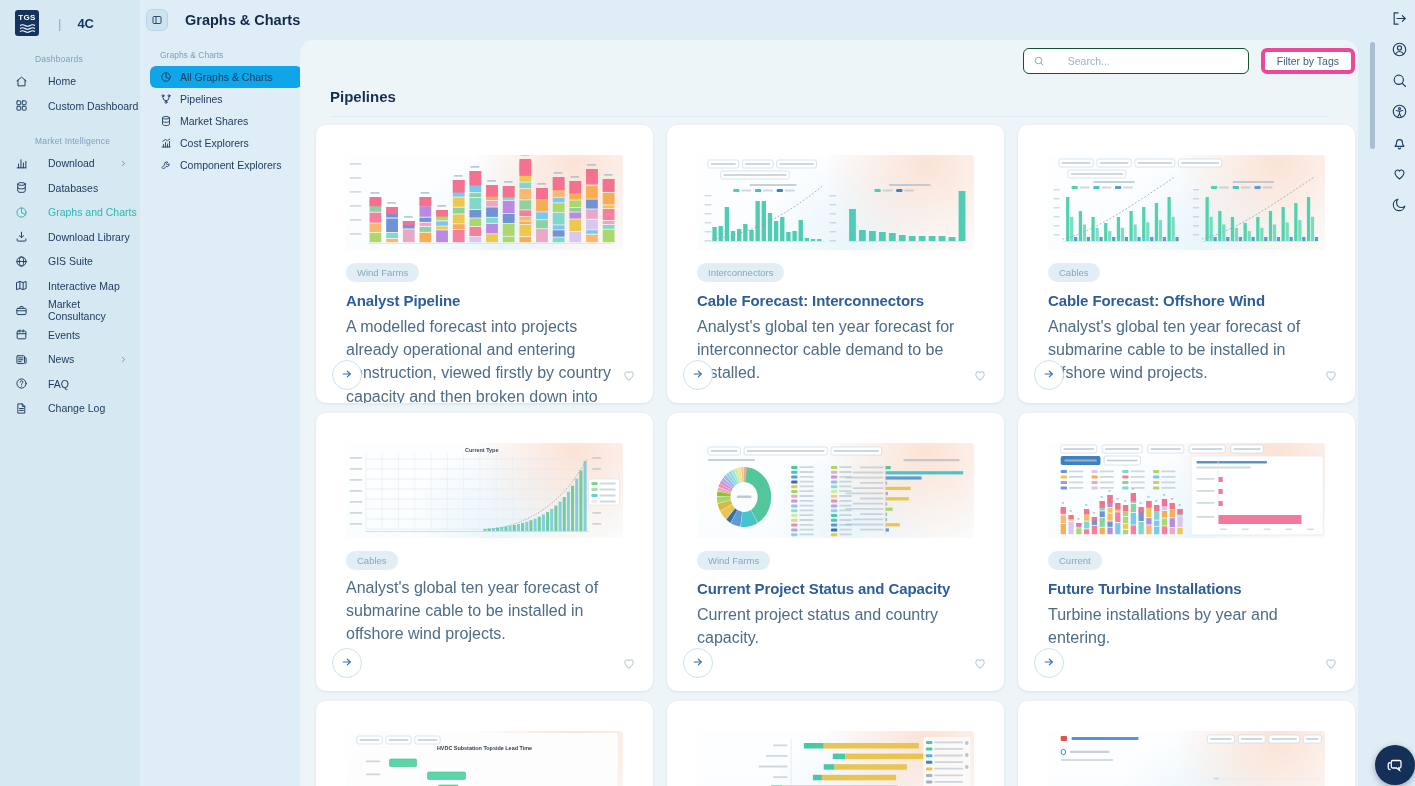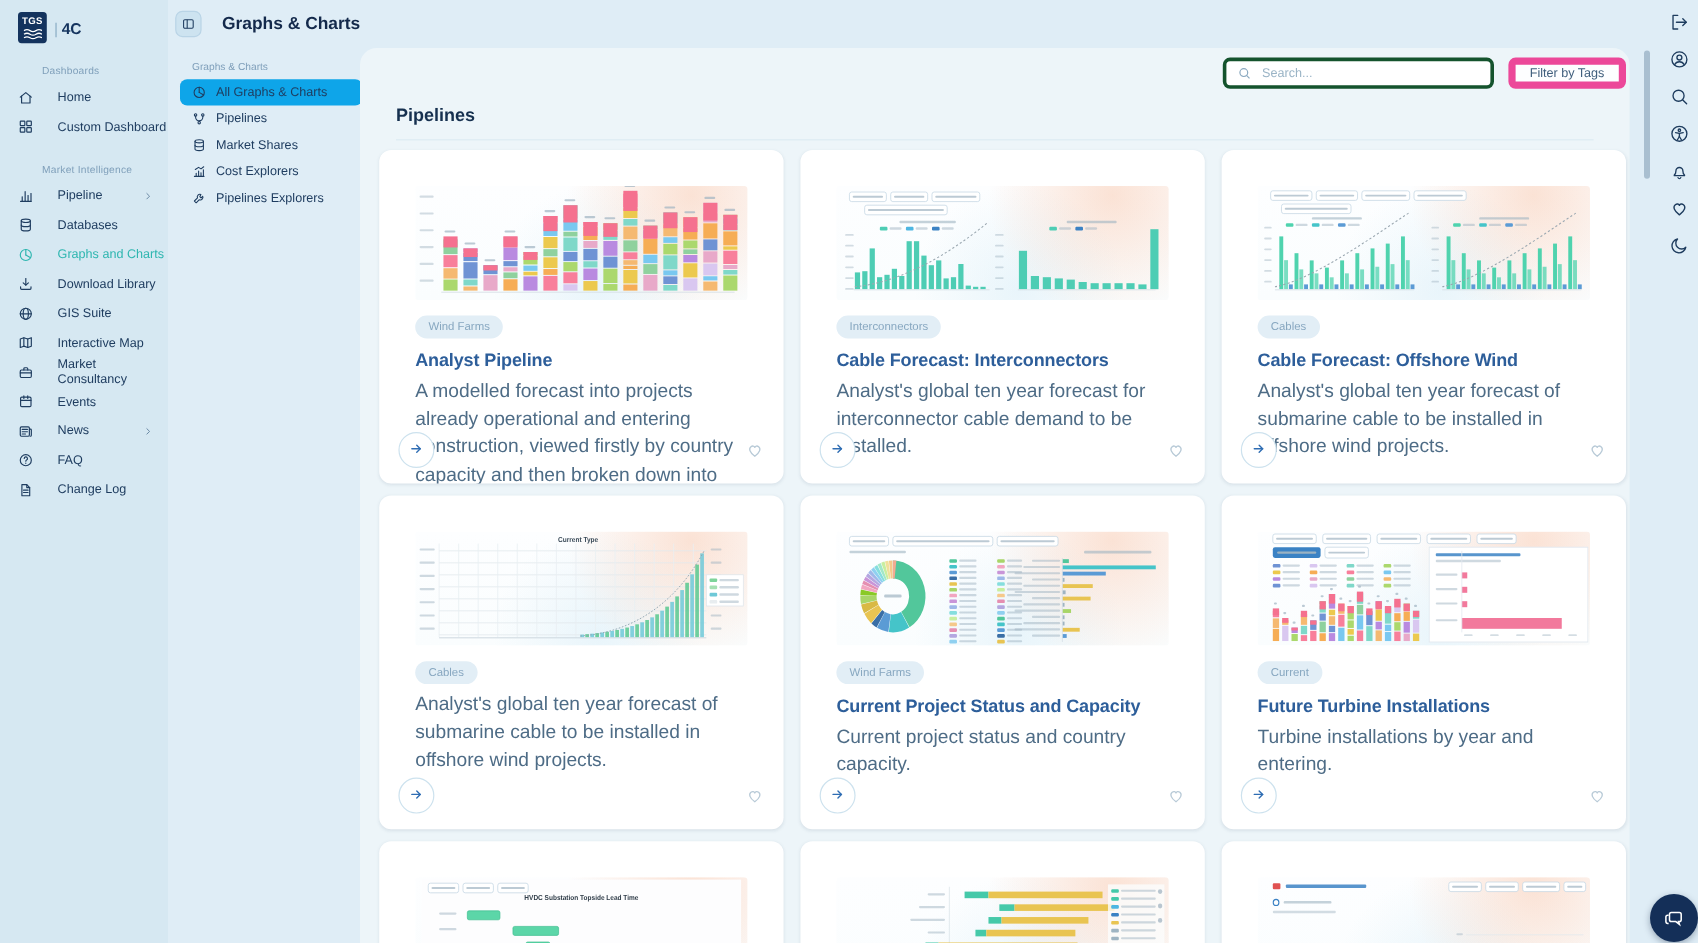--- a/index.html
+++ b/index.html
@@ -4,21 +4,21 @@
 <style>
   html,body{margin:0;padding:0;}
   body{
     width:1415px;height:786px;overflow:hidden;position:relative;
     background:#dfedf6;
     font-family:"Liberation Sans","DejaVu Sans",sans-serif;
     -webkit-font-smoothing:antialiased;
   }
   
   .sidebar{position:absolute;left:0;top:0;width:140px;height:786px;background:#d6e8f2;}
-  .brand{display:flex;align-items:center;gap:3px;padding:10px 0 0 15px;}
+  .brand{display:flex;align-items:center;gap:16px;padding:10px 0 0 15px;}
   .logo-box{width:24px;height:26px;background:#14335e;border-radius:3px;display:flex;flex-direction:column;align-items:center;justify-content:center;}
   .logo-box .logo-text{color:#fff;font-size:8px;font-weight:bold;letter-spacing:.3px;line-height:1;}
   .logo-box svg{display:block;margin-top:2px;}
   .brand-divider{color:#8fb0c8;font-size:13px;font-weight:300;margin-left:3px;}
   .brand-product{color:#14335e;font-size:13px;font-weight:bold;}
   .side-section-label{font-size:8.5px;color:#7f9fba;margin:18px 0 5px 15px;letter-spacing:.2px;padding-left:20px;}
   .side-item{display:flex;align-items:center;gap:20px;height:24.5px;padding-left:15px;font-size:10.5px;color:#1f3d60;cursor:pointer;}
   .side-item .ic{width:13px;height:13px;flex:0 0 13px;display:flex;align-items:center;}
   .side-item .ic svg{width:13px;height:13px;}
   .side-item.active{color:#2eb6b0;}
@@ -32,25 +32,25 @@
   
   .subnav{position:absolute;left:150px;top:50px;width:152px;}
   .subnav-label{font-size:8.5px;color:#7f9fba;margin:0 0 6px 10px;}
   .subnav-item{display:flex;align-items:center;gap:8px;height:22px;padding-left:10px;font-size:10.5px;color:#1f3d60;border-radius:6px;cursor:pointer;}
   .subnav-item.active{background:#0ea5e9;}
   .subnav-item .ic{width:12px;height:12px;flex:0 0 12px;display:flex;}
   .subnav-item .ic svg{width:12px;height:12px;}
   
   .panel{position:absolute;left:300px;top:40px;width:1058px;height:746px;background:#edf5f9;border-radius:14px 14px 0 0;}
   .toolbar{position:absolute;top:8px;right:3px;display:flex;align-items:center;gap:12px;}
-  .search-box{width:226px;height:26px;background:#fff;border:3px solid #14532d;border-radius:6px;display:flex;align-items:center;gap:7px;padding:0 9px;box-sizing:border-box;}
+  .search-box{width:226px;height:26px;background:#fff;border:1px solid #14532d;border-radius:6px;display:flex;align-items:center;gap:21px;padding:0 9px;box-sizing:border-box;}
   .search-box svg{width:12px;height:12px;color:#8aa9c0;flex:0 0 12px;}
   .search-box input{border:none;outline:none;background:transparent;font-size:10.5px;color:#34506b;width:100%;font-family:inherit;}
   .search-box input::placeholder{color:#9ab4c6;}
-  .filter-btn{height:26px;padding:0 12px;font-size:10.5px;color:#3f5e7c;background:#fdfeff;border:6px solid #ec4899;border-radius:6px;cursor:pointer;font-family:inherit;}
+  .filter-btn{height:26px;padding:0 12px;font-size:10.5px;color:#3f5e7c;background:#fdfeff;border:4px solid #ec4899;border-radius:6px;cursor:pointer;font-family:inherit;}
   .section-title{position:absolute;left:30px;top:48px;margin:0;font-size:15px;font-weight:bold;color:#16304f;}
   .section-divider{position:absolute;left:30px;right:30px;top:76px;height:1px;background:#dcebf3;}
   .cards{position:absolute;left:16px;top:85px;display:grid;grid-template-columns:repeat(3,337px);grid-auto-rows:278px;column-gap:14px;row-gap:10px;}
   .card{background:#fff;border-radius:10px;box-shadow:0 1px 3px rgba(30,60,90,.10);position:relative;padding:30px;box-sizing:border-box;overflow:hidden;}
   .thumb{height:95px;border-radius:3px;position:relative;overflow:hidden;
     background:
       radial-gradient(circle at 83% 8%, rgba(247,170,128,.33), rgba(247,170,128,0) 42%),
       radial-gradient(circle at 55% 90%, rgba(180,220,240,.25), rgba(180,220,240,0) 50%),
       linear-gradient(#fdfeff,#fafdfe);}
   .thumb svg{position:absolute;inset:0;}
@@ -111,21 +111,21 @@
       <div class="side-item">
         <span class="ic">
           <svg viewBox="0 0 24 24" fill="none" stroke="currentColor" stroke-width="1.8" stroke-linecap="round" stroke-linejoin="round">
             <path d="M4 20h16"></path>
             <path d="M6.5 20v-7"></path>
             <path d="M11 20V5"></path>
             <path d="M15.5 20v-9"></path>
             <path d="M20 20V8"></path>
           </svg>
         </span>
-        <span>Pipeline</span>
+        <span>Download</span>
         <span class="chev">
           <svg viewBox="0 0 24 24" fill="none" stroke="currentColor" stroke-width="2.2" stroke-linecap="round" stroke-linejoin="round">
             <path d="M9 6l6 6-6 6"></path>
           </svg>
         </span>
       </div>
       <div class="side-item">
         <span class="ic">
           <svg viewBox="0 0 24 24" fill="none" stroke="currentColor" stroke-width="1.8" stroke-linecap="round" stroke-linejoin="round">
             <ellipse cx="12" cy="5.5" rx="7" ry="2.6"></ellipse>
@@ -294,21 +294,21 @@
           </svg>
         </span>
         <span>Cost Explorers</span>
       </div>
       <div class="subnav-item">
         <span class="ic">
           <svg viewBox="0 0 24 24" fill="none" stroke="currentColor" stroke-width="1.8" stroke-linecap="round" stroke-linejoin="round">
             <path d="M14.8 6.2a4.2 4.2 0 0 0-5.6 5.6L4 17l3 3 5.2-5.2a4.2 4.2 0 0 0 5.6-5.6l-2.7 2.7-2.1-2.1z"></path>
           </svg>
         </span>
-        <span>Pipelines Explorers</span>
+        <span>Component Explorers</span>
       </div>
     </div>
 </nav>
 
 <main class="panel">
   <div class="toolbar">
     <div class="search-box">
       <svg viewBox="0 0 24 24" fill="none" stroke="currentColor" stroke-width="2">
           <circle cx="11" cy="11" r="6.5"></circle>
           <path d="M16 16l4.5 4.5"></path>

